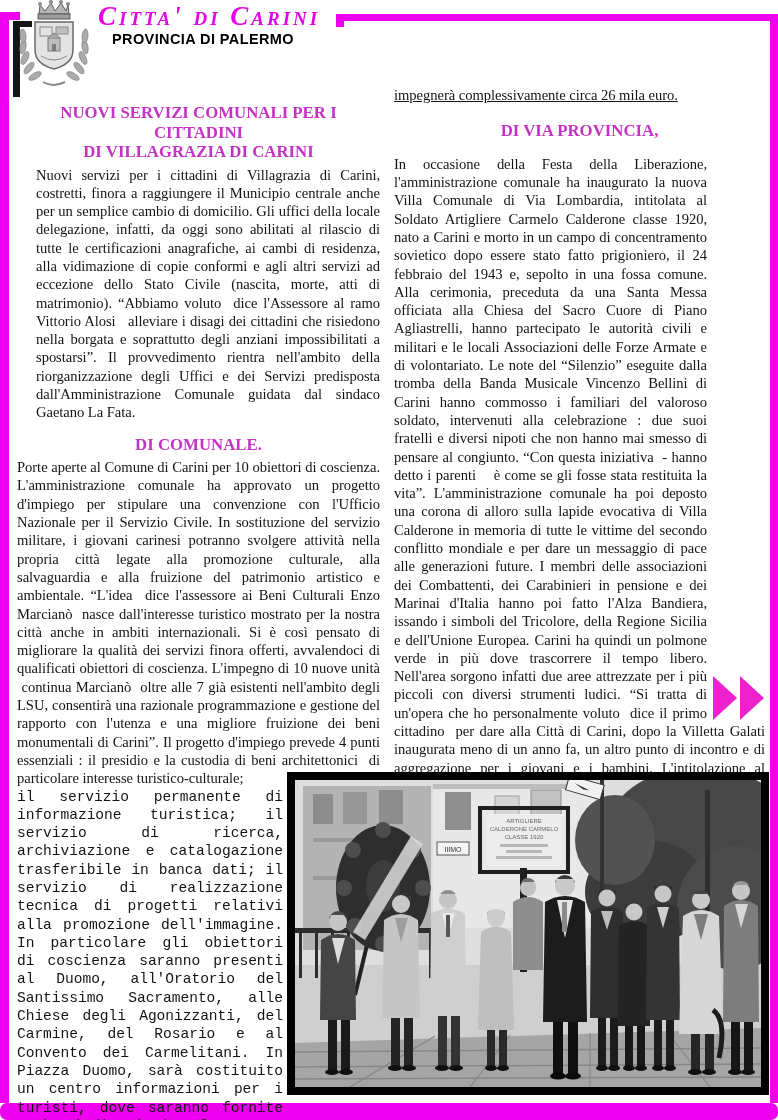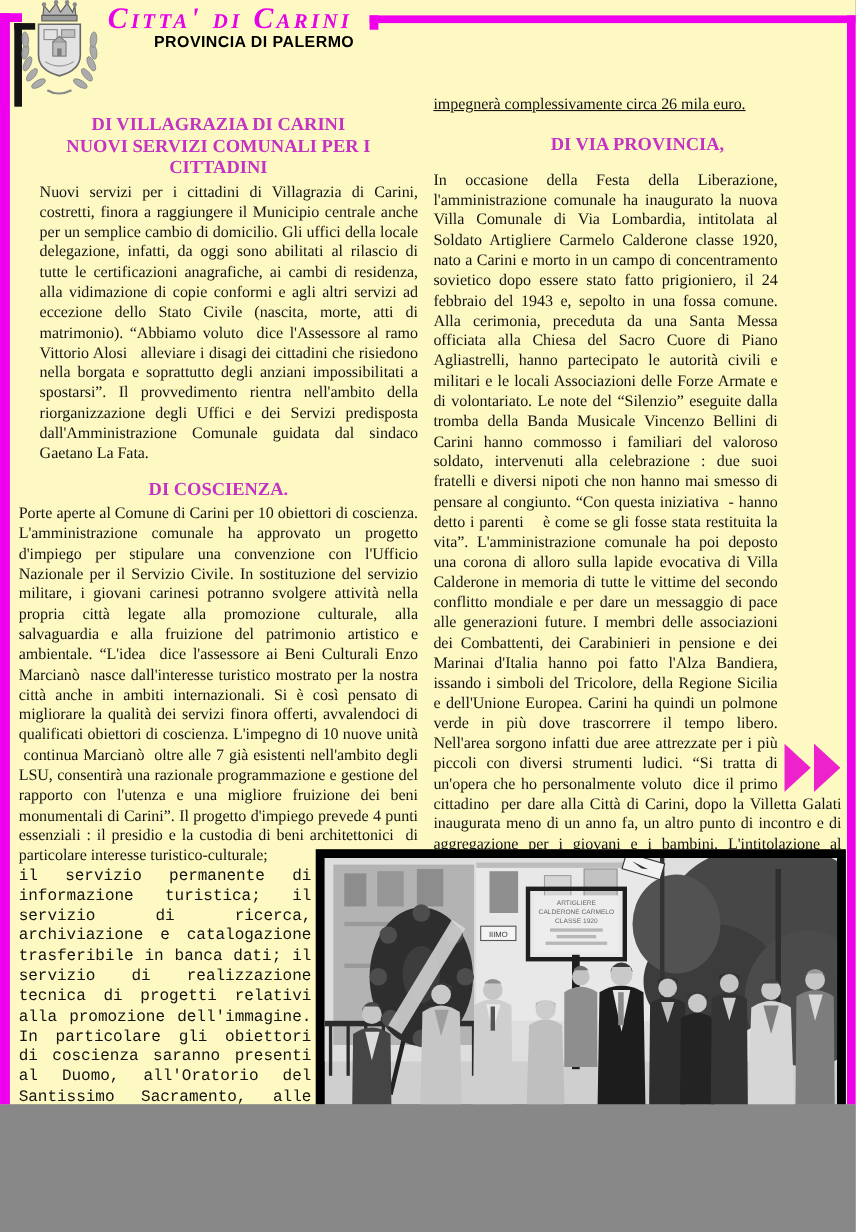--- a/index.html
+++ b/index.html
@@ -1,36 +1,36 @@
 <!DOCTYPE html>
 <html><head>
 <meta charset="utf-8">
 <style>
   html,body{margin:0;padding:0;background:#888;}
-  #page{position:relative;width:778px;height:1004px;background:#fef9c3;overflow:hidden;
+  #page{position:relative;width:778px;height:1120px;background:#ffffff;overflow:hidden;
         font-family:"Liberation Serif", serif;margin:0 auto;}
 
   
   .mag{background:#EE00EE;position:absolute;}
   .blk{background:#141414;position:absolute;}
   .b-left{left:0;top:12px;width:9px;height:1091px;}
   .b-left-stub{left:0;top:12px;width:20px;height:8px;}
   .b-black-v{left:13px;top:21px;width:7px;height:76px;}
   .b-black-stub{left:13px;top:21px;width:19px;height:6px;}
   .b-top{left:336px;top:14px;width:442px;height:7px;}
   .b-top-tick{left:336px;top:14px;width:8px;height:13px;}
   .b-right{left:770px;top:14px;width:8px;height:1089px;}
   .b-bottom{left:0;top:1103px;width:778px;height:17px;border-radius:7px;}
 
   
   .coat{position:absolute;left:13px;top:0;}
   .title{position:absolute;left:98px;top:1px;color:#E604E6;font-weight:bold;font-style:italic;
          font-variant:small-caps;font-size:27px;letter-spacing:3px;white-space:nowrap;}
   .subtitle{position:absolute;left:112px;top:31px;font-family:"Liberation Sans",sans-serif;
-            font-weight:bold;font-size:14.5px;letter-spacing:.4px;color:#000;white-space:nowrap;margin-left:28px;}
+            font-weight:bold;font-size:14.5px;letter-spacing:.4px;color:#000;white-space:nowrap;}
 
   
   .col-left{position:absolute;left:17px;top:103px;width:363px;}
   .col-right{position:absolute;left:394px;top:86px;width:371px;}
   .headline{color:#C433C4;font-weight:bold;font-size:16.8px;line-height:19.5px;text-align:center;}
   .body{font-size:14.6px;line-height:18.3px;text-align:justify;color:#141414;letter-spacing:-.05px;}
   .body.first-p{margin-top:4px;margin-left:19px;}
   .h2-block{margin:13px 0 4px 0;}
   .narrow{width:266px;font-family:Liberation Mono, monospace;}
   .init{color:#2B2BA8;}
@@ -92,27 +92,27 @@
         <ellipse cx="60" cy="76" rx="7" ry="3" transform="rotate(30 60 76)"></ellipse>
       </g>
       <path d="M30,82 q10,6 22,0" fill="none" stroke="#8a8a8a" stroke-width="2"></path>
     </svg>
   </div>
   <div class="title">Citta' di Carini</div>
   <div class="subtitle">PROVINCIA DI PALERMO</div>
 
   <div class="col-left">
     <div class="headline">
+      <div>NUOVI SERVIZI COMUNALI PER I CITTADINI</div>
       <div>DI VILLAGRAZIA DI CARINI</div>
-      <div>NUOVI SERVIZI COMUNALI PER I CITTADINI</div>
     </div>
     <div class="body first-p">Nuovi servizi per i cittadini di Villagrazia di Carini, costretti, finora a raggiungere il Municipio centrale anche per un semplice cambio di domicilio. Gli uffici della locale delegazione, infatti, da oggi sono abilitati al rilascio di tutte le certificazioni anagrafiche, ai cambi di residenza, alla vidimazione di copie conformi e agli altri servizi ad eccezione dello Stato Civile (nascita, morte, atti di matrimonio). “Abbiamo voluto &nbsp;dice l'Assessore al ramo Vittorio Alosi &nbsp;&nbsp;alleviare i disagi dei cittadini che risiedono nella borgata e soprattutto degli anziani impossibilitati a spostarsi”. Il provvedimento rientra nell'ambito della riorganizzazione degli Uffici e dei Servizi predisposta dall'Amministrazione Comunale guidata dal sindaco Gaetano La Fata.</div>
 
     <div class="headline h2-block">
-      <div>DI COSCIENZA.</div>
+      <div>DI COMUNALE.</div>
     </div>
     <div class="body">Porte aperte al Comune di Carini per 10 obiettori di coscienza. L'amministrazione comunale ha approvato un progetto d'impiego per stipulare una convenzione con l'Ufficio Nazionale per il Servizio Civile. In sostituzione del servizio militare, i giovani carinesi potranno svolgere attività nella propria città legate alla promozione culturale, alla salvaguardia e alla fruizione del patrimonio artistico e ambientale. “L'idea &nbsp;dice l'assessore ai Beni Culturali Enzo Marcianò &nbsp;nasce dall'interesse turistico mostrato per la nostra città anche in ambiti internazionali. Si è così pensato di migliorare la qualità dei servizi finora offerti, avvalendoci di qualificati obiettori di coscienza. L'impegno di 10 nuove unità &nbsp;continua Marcianò &nbsp;oltre alle 7 già esistenti nell'ambito degli LSU, consentirà una razionale programmazione e gestione del rapporto con l'utenza e una migliore fruizione dei beni monumentali di Carini”. Il progetto d'impiego prevede 4 punti essenziali : il presidio e la custodia di beni architettonici &nbsp;di particolare interesse turistico-culturale;</div>
     <div class="body narrow">il servizio permanente di informazione turistica; il servizio di ricerca, archiviazione e catalogazione trasferibile in banca dati; il servizio di realizzazione tecnica di progetti relativi alla promozione dell'immagine. In particolare gli obiettori di coscienza saranno presenti al Duomo, all'Oratorio del Santissimo Sacramento, alle Chiese degli Agonizzanti, del Carmine, del Rosario e al Convento dei Carmelitani. In Piazza Duomo, sarà costituito un centro informazioni per i turisti, dove saranno fornite anche indicazioni sul tessuto antropologico, sulle attività artigianali e sui prodotti locali. L'amministrazione comunale &nbsp;guidata dal sindaco Gaetano La Fata, per la realizzazione del progetto,</div>
   </div>
 
   <div class="col-right">
     <div class="body cont-line">impegnerà complessivamente circa 26 mila euro.</div>
 
     <div class="headline h3-block">
       <div><span>DI VIA PROVINCIA</span><span class="uline">,</span></div>

